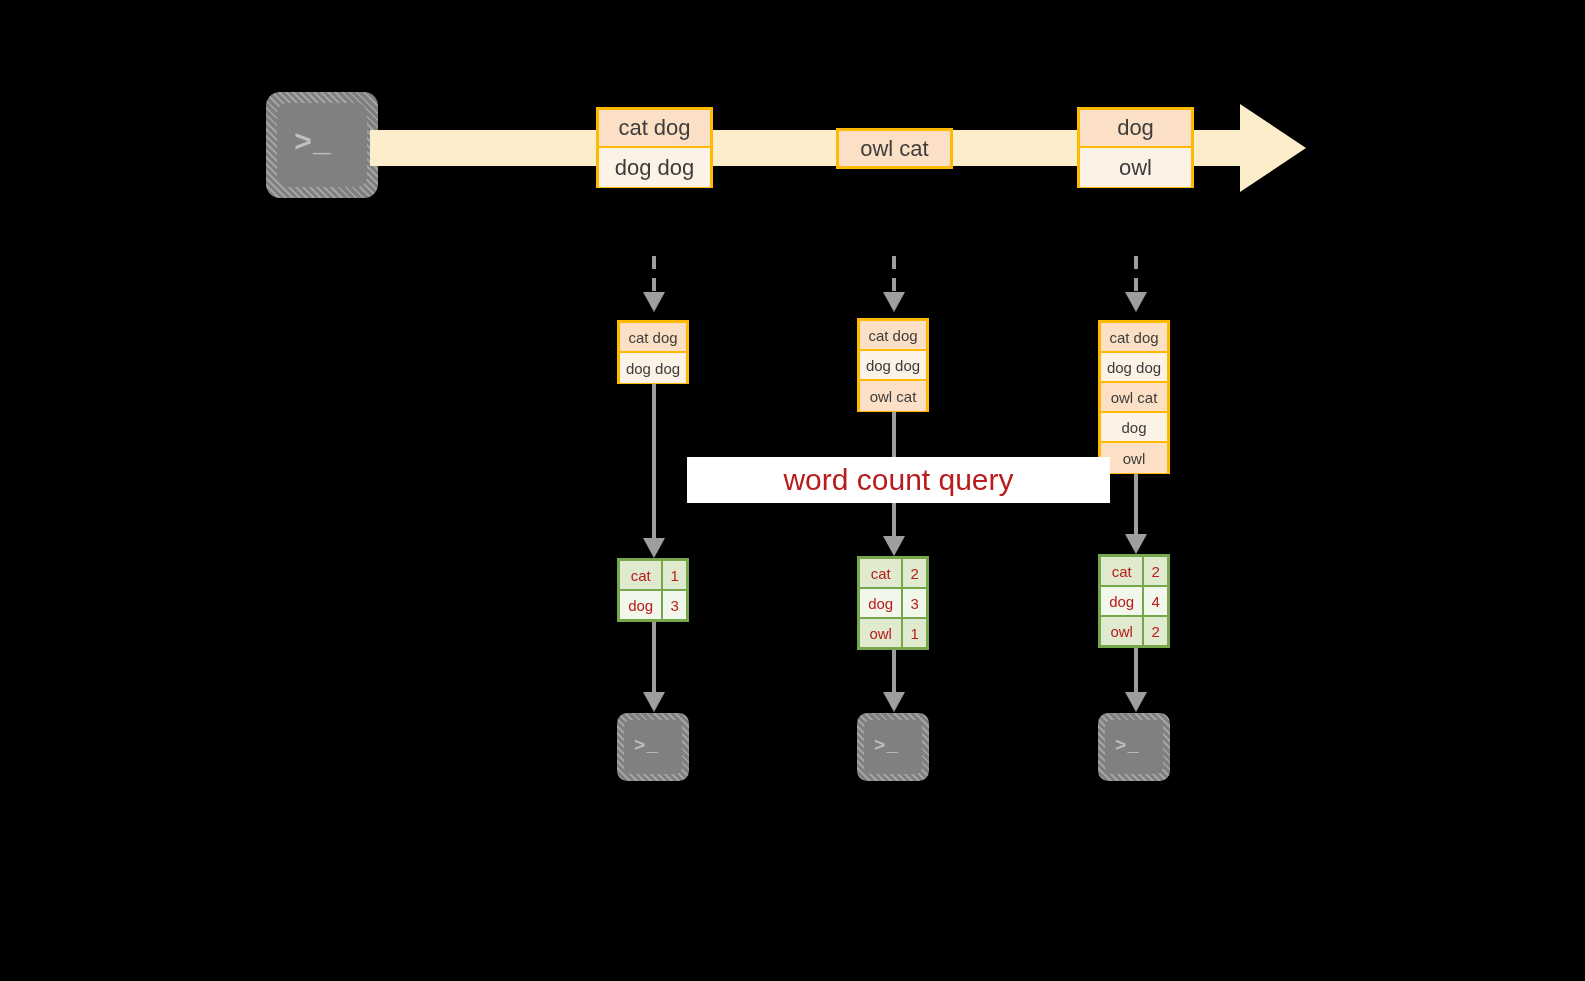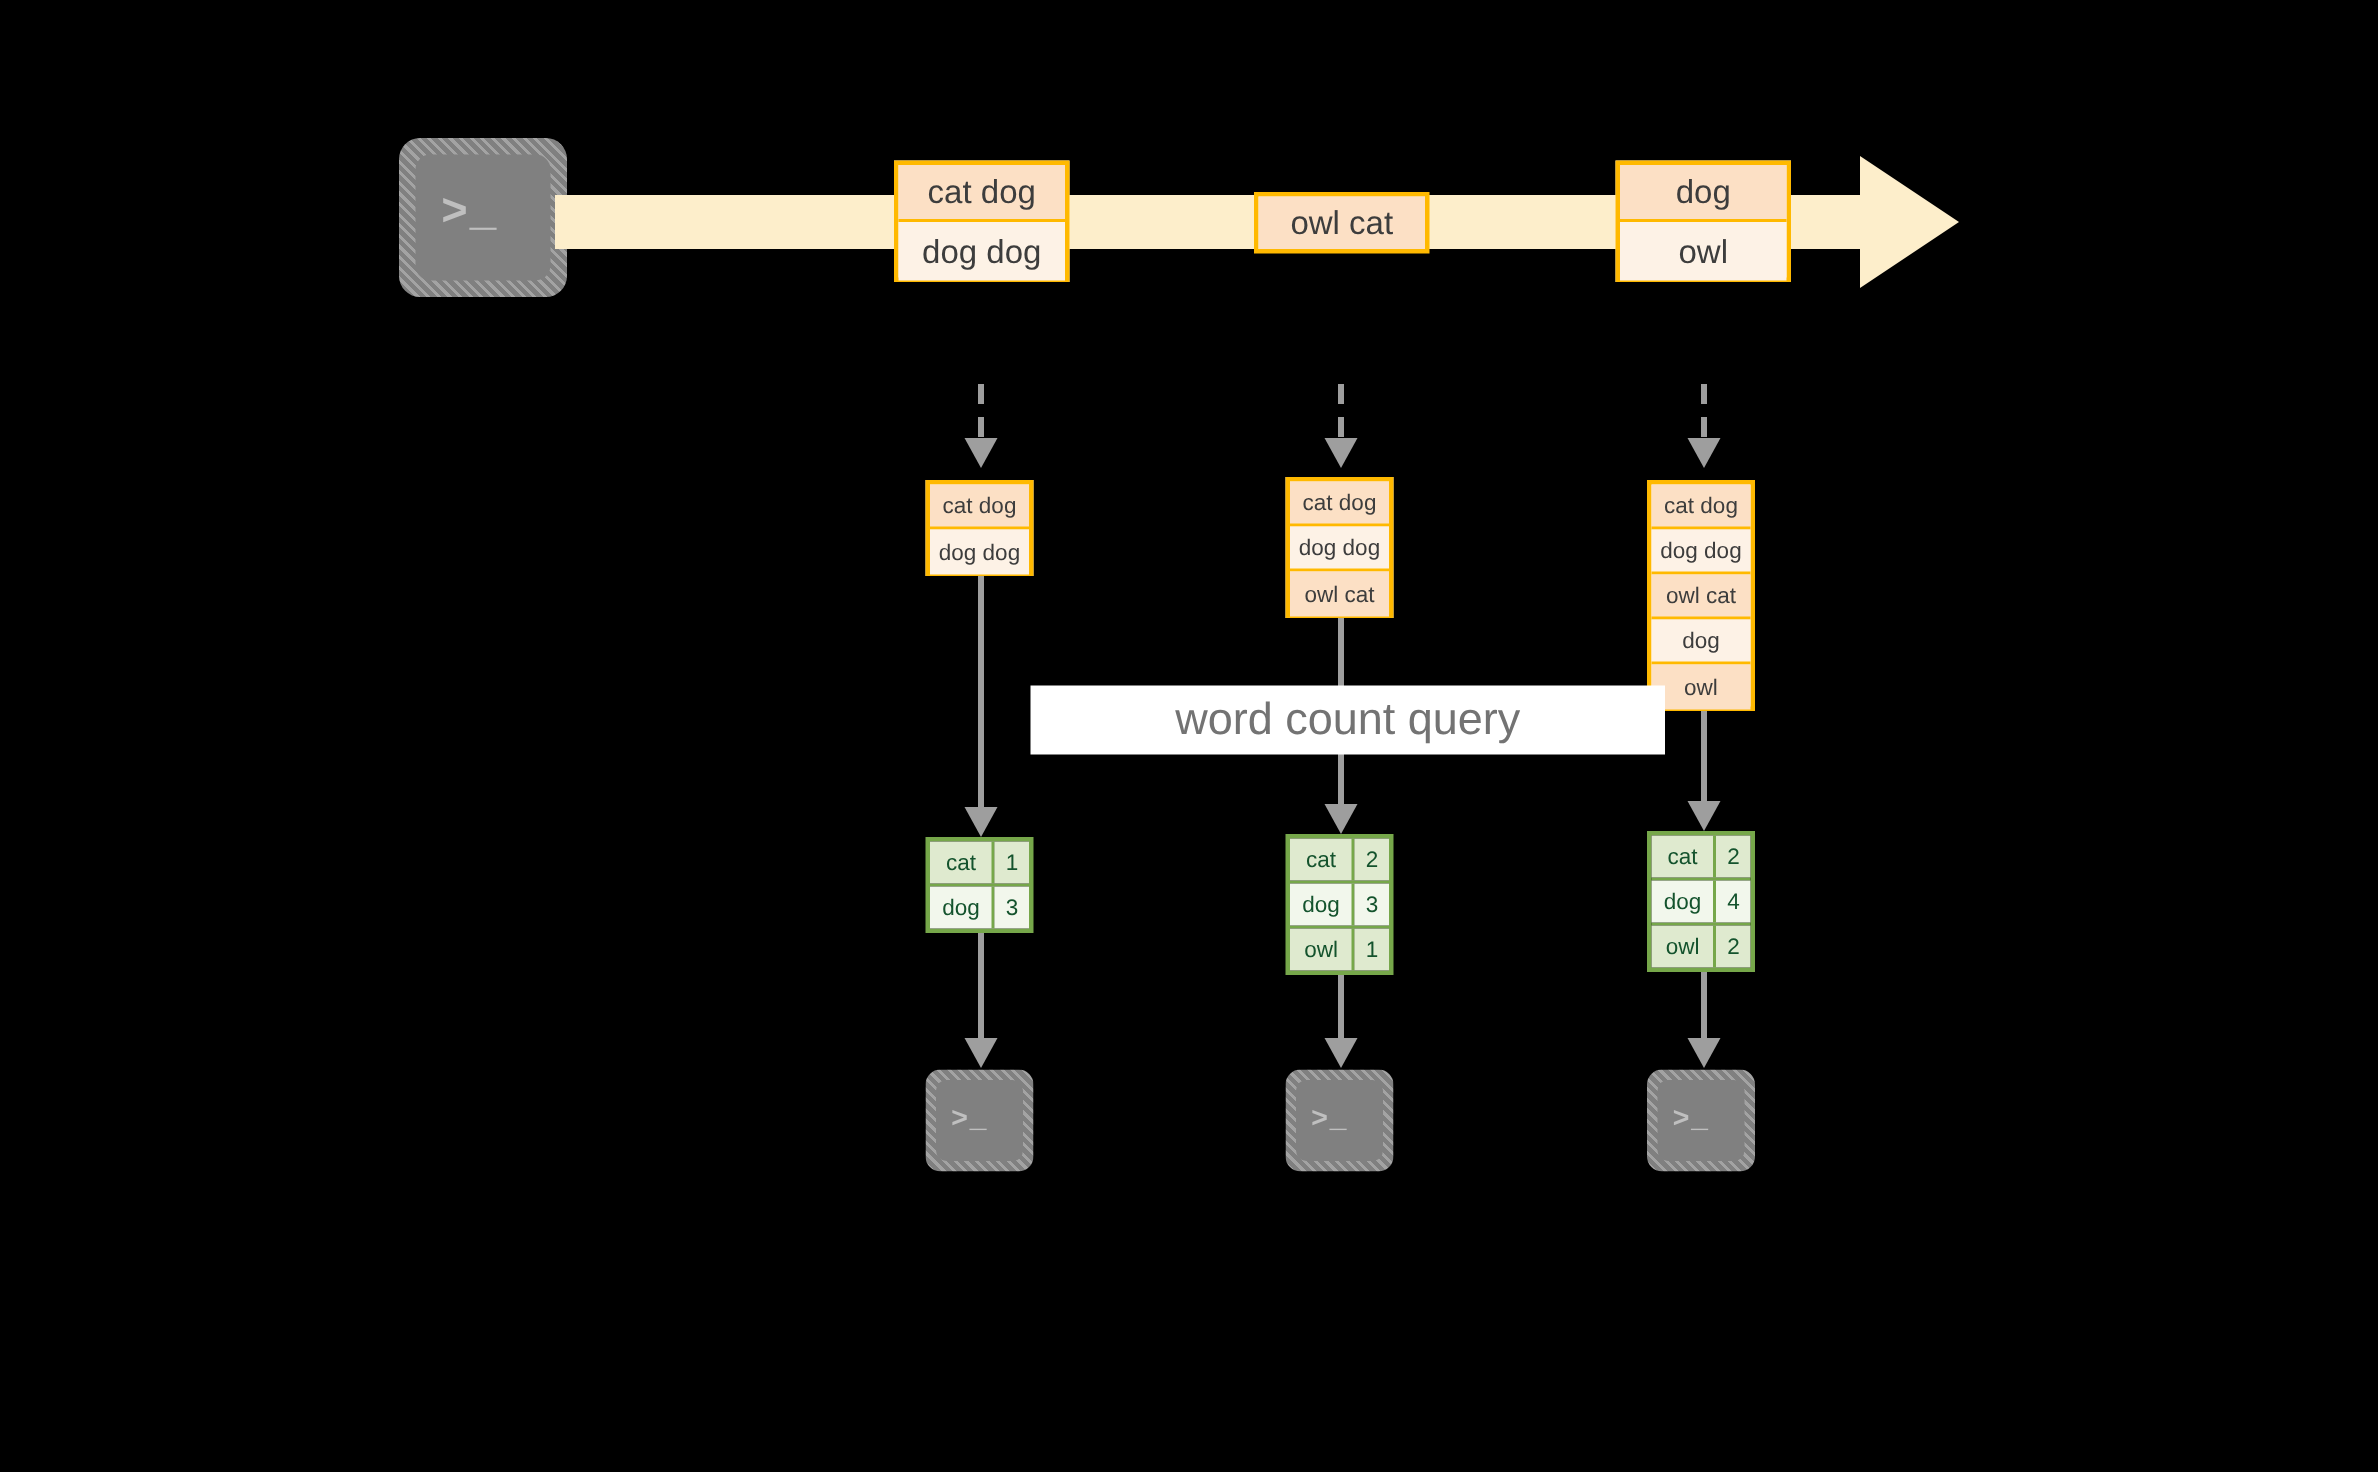--- a/index.html
+++ b/index.html
@@ -90,21 +90,21 @@
   .grow {
     display: flex;
     flex: 1 1 auto;
     border-bottom: 2px solid #76a74a;
   }
   .grow:last-child { border-bottom: none; }
   .gcell {
     display: flex;
     align-items: center;
     justify-content: center;
-    color: #14532d;
+    color: #b91c1c;
     background: #f2f7ec;
     box-sizing: border-box;
   }
   .gcell.key  { border-right: 2px solid #76a74a; }
   .grow.dark .gcell { background: #dfeacf; }
 
   
   .vline { background: #9e9e9e; width: 4px; }
   .vdash {
     width: 4px;
@@ -116,21 +116,21 @@
   .vhead {
     width: 0; height: 0;
     border-left: 11px solid transparent;
     border-right: 11px solid transparent;
     border-top: 20px solid #9e9e9e;
   }
 
   
   .qlabel {
     background: #ffffff;
-    color: #737373;
+    color: #b91c1c;
     display: flex;
     align-items: center;
     justify-content: center;
     white-space: nowrap;
   }
 </style>
 </head>
 <body>
 
 <div id="stage">

